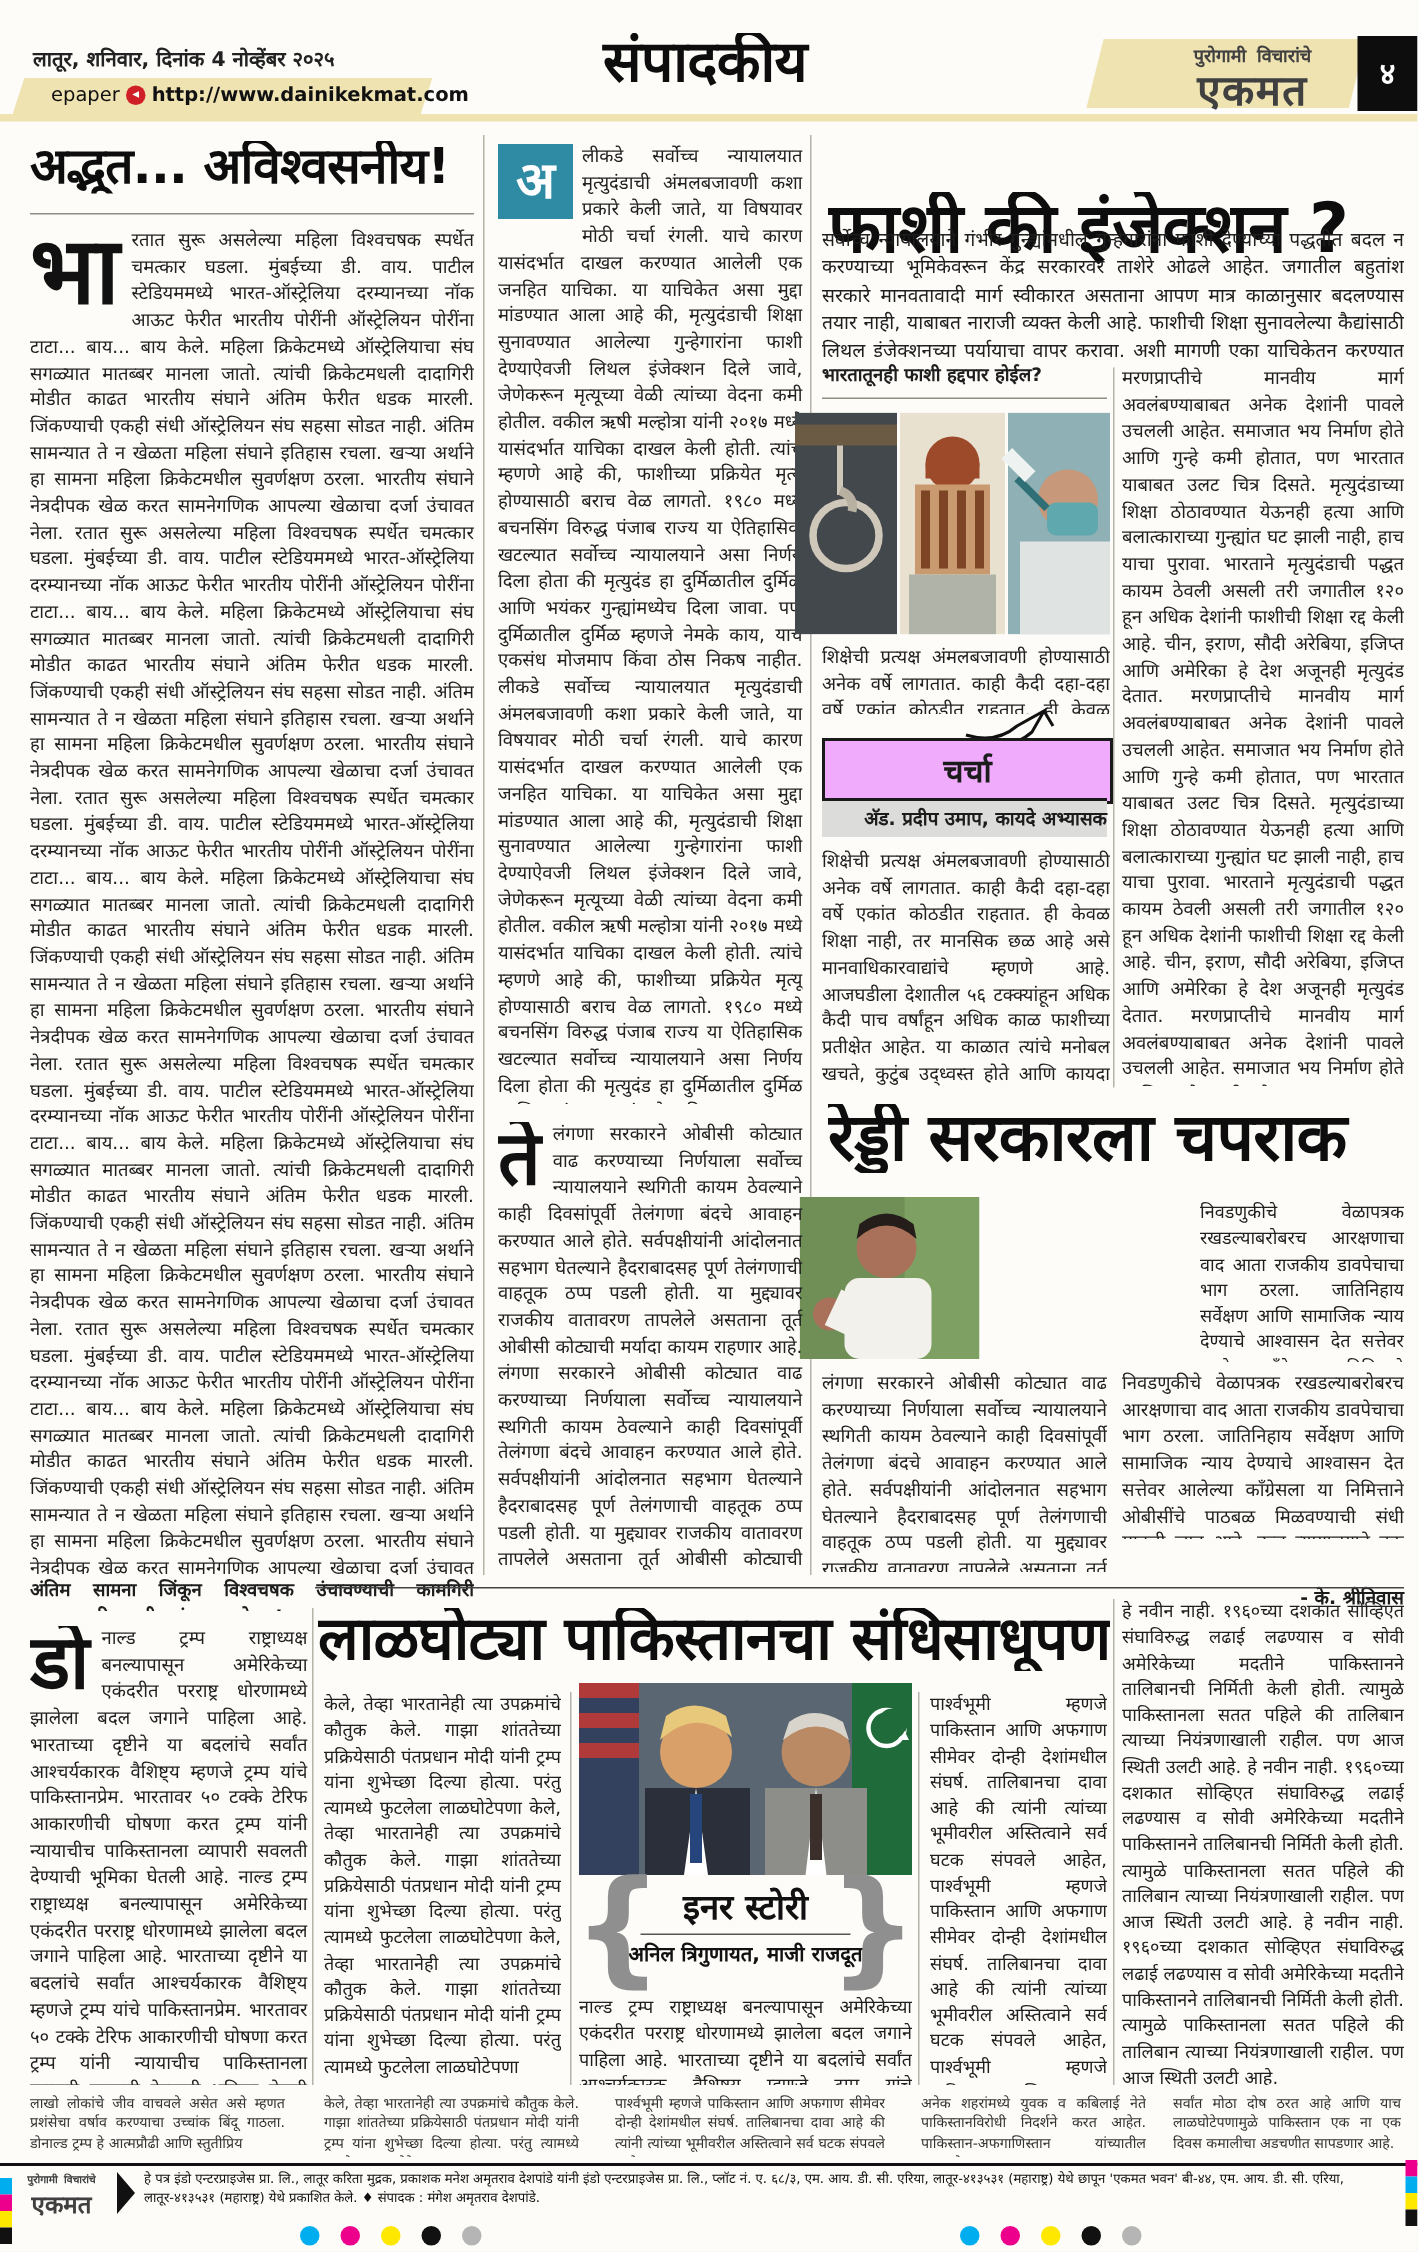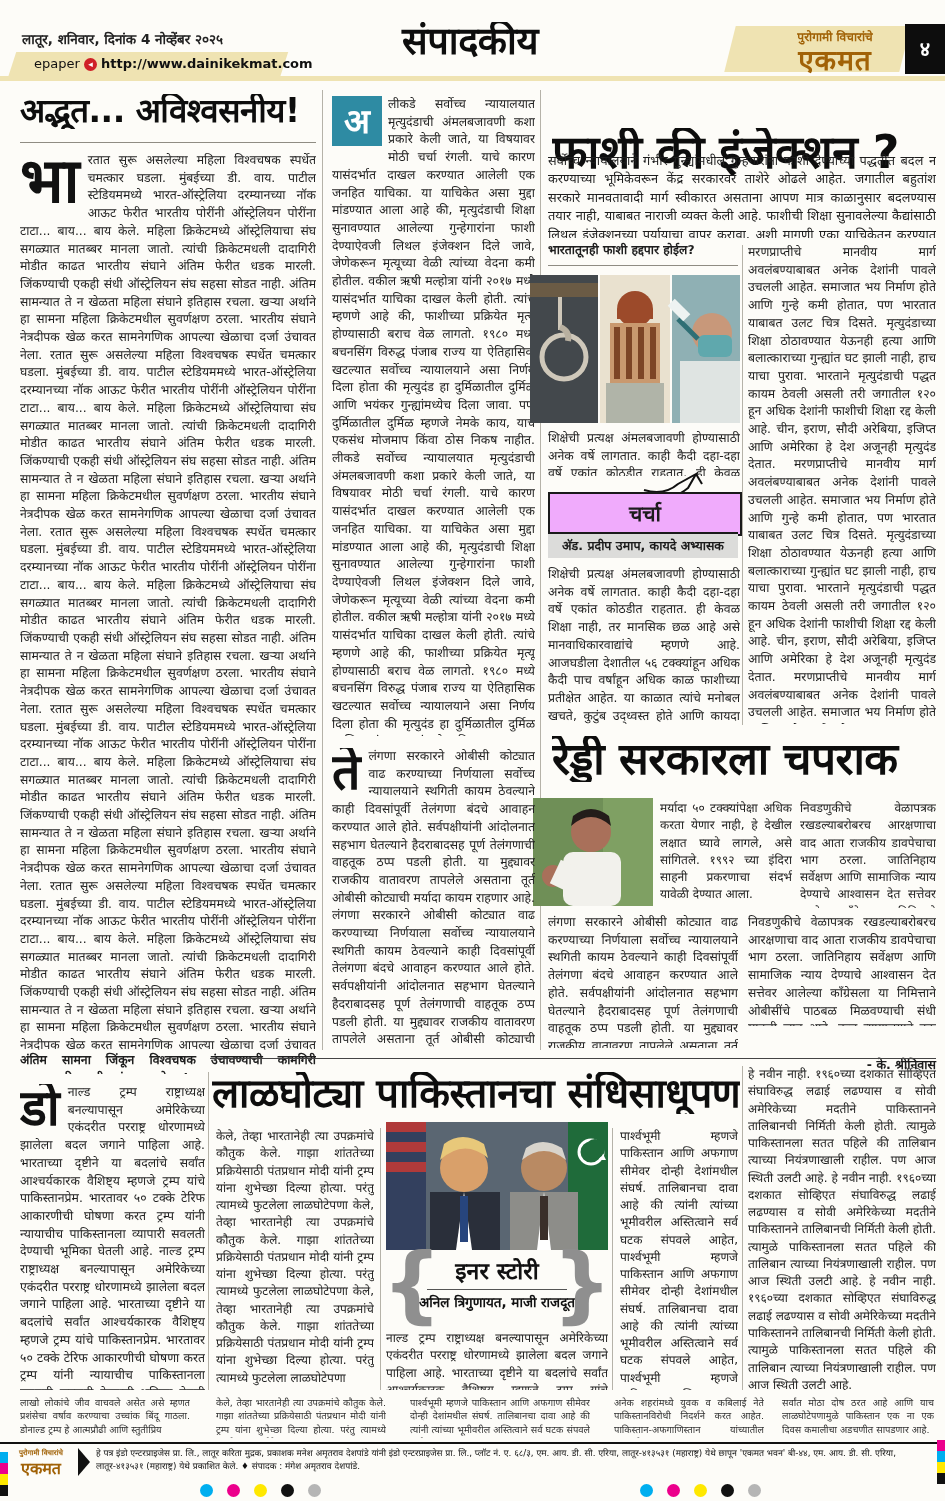--- a/index.html
+++ b/index.html
@@ -5,21 +5,21 @@
   html,body{margin:0;padding:0;}
   body{font-family:"DejaVu Sans", sans-serif; background:#e8e8e4;}
   #page{position:relative;width:945px;height:1501px;background:#fdfcf8;margin:0 auto;overflow:hidden;color:#1c1c1c;}
   .abs{position:absolute;}
   .body-col{font-size:12.3px;line-height:1.44;text-align:justify;color:#1e1e1e;overflow:hidden;word-break:break-word;}
   .headline{font-weight:bold;color:#0d0d0d;letter-spacing:-0.5px;line-height:1.05;white-space:nowrap;overflow:hidden;}
   .vrule{width:1px;background:#b5b2a8;}
   .hrule{height:1px;background:#8f8c83;}
   .dropcap{float:left;font-weight:bold;color:#111;line-height:0.82;margin:4px 8px 0 0;}
   .goldbar{background:#efe3b2;}
-  .red{color:#a16207;}
+  .red{color:#404040;font-family:Liberation Mono, monospace;}
   .charcha-box{border:2px solid #1a1a1a;background:#f0abfc;}
   .charcha-author{background:#dcdcda;border-top:2px solid #1a1a1a;font-weight:bold;text-align:center;}
   .inner-box{color:#111;text-align:center;}
   .brace{font-size:84px;color:#8f8f8f;font-weight:bold;line-height:1;}
   .dot{width:13px;height:13px;border-radius:50%;display:inline-block;margin-right:9px;}
   .photo{overflow:hidden;}
   .byline{font-weight:bold;text-align:right;font-size:12.5px;}
   .endrow{font-size:9.5px;line-height:1.4;text-align:justify;color:#333;overflow:hidden;}
 </style>
 </head>
@@ -89,40 +89,39 @@
 
   <div class="abs body-col" style="left:548px;top:430px;width:192px;height:46px;">शिक्षेची प्रत्यक्ष अंमलबजावणी होण्यासाठी अनेक वर्षे लागतात. काही कैदी दहा-दहा वर्षे एकांत कोठडीत राहतात. ही केवळ शिक्षा नाही, तर मानसिक छळ आहे असे मानवाधिकारवाद्यांचे म्हणणे आहे. आजघडीला देशातील ५६ टक्क्यांहून अधिक कैदी पाच वर्षांहून अधिक काळ फाशीच्या प्रतीक्षेत आहेत. या काळात त्यांचे मनोबल खचते, कुटुंब उद्ध्वस्त होते आणि कायदा त्यांच्यावर अन्याय करतो.</div>
 
   <div class="abs" style="left:640px;top:470px;">
     <svg width="70" height="26">
         <path d="M4 20 q20 6 34 -6 l18 -10 l-8 14 q-16 14 -40 8" fill="none" stroke="#111" stroke-width="2"></path>
         <path d="M56 4 l6 10" stroke="#111" stroke-width="2"></path>
       </svg>
   </div>
   <div class="abs charcha-box" style="left:548px;top:492px;width:190px;height:40px;font-size:21px;font-weight:bold;text-align:center;line-height:40px;">चर्चा</div>
-  <div class="abs charcha-author" style="left:548px;top:532px;width:190px;height:24px;font-size:12.5px;line-height:24px;">अ‍ॅड. प्रदीप उमाप, कायदे अभ्यासक</div>
+  <div class="abs charcha-author" style="left:548px;top:532px;width:190px;height:24px;font-size:12.5px;line-height:24px;text-align:right;">अ‍ॅड. प्रदीप उमाप, कायदे अभ्यासक</div>
 
   <div class="abs body-col" style="left:548px;top:566px;width:192px;height:158px;">शिक्षेची प्रत्यक्ष अंमलबजावणी होण्यासाठी अनेक वर्षे लागतात. काही कैदी दहा-दहा वर्षे एकांत कोठडीत राहतात. ही केवळ शिक्षा नाही, तर मानसिक छळ आहे असे मानवाधिकारवाद्यांचे म्हणणे आहे. आजघडीला देशातील ५६ टक्क्यांहून अधिक कैदी पाच वर्षांहून अधिक काळ फाशीच्या प्रतीक्षेत आहेत. या काळात त्यांचे मनोबल खचते, कुटुंब उद्ध्वस्त होते आणि कायदा त्यांच्यावर अन्याय करतो. शिक्षेची प्रत्यक्ष अंमलबजावणी होण्यासाठी अनेक वर्षे लागतात. काही कैदी दहा-दहा वर्षे एकांत कोठडीत राहतात. ही केवळ शिक्षा नाही, तर मानसिक छळ आहे असे मानवाधिकारवाद्यांचे म्हणणे आहे. आजघडीला देशातील ५६ टक्क्यांहून अधिक कैदी पाच वर्षांहून अधिक काळ फाशीच्या प्रतीक्षेत आहेत. या काळात त्यांचे मनोबल खचते, कुटुंब उद्ध्वस्त होते आणि कायदा त्यांच्यावर अन्याय करतो.</div>
   <div class="abs body-col" style="left:748px;top:244px;width:188px;height:480px;">मरणप्राप्तीचे मानवीय मार्ग अवलंबण्याबाबत अनेक देशांनी पावले उचलली आहेत. समाजात भय निर्माण होते आणि गुन्हे कमी होतात, पण भारतात याबाबत उलट चित्र दिसते. मृत्युदंडाच्या शिक्षा ठोठावण्यात येऊनही हत्या आणि बलात्काराच्या गुन्ह्यांत घट झाली नाही, हाच याचा पुरावा. भारताने मृत्युदंडाची पद्धत कायम ठेवली असली तरी जगातील १२० हून अधिक देशांनी फाशीची शिक्षा रद्द केली आहे. चीन, इराण, सौदी अरेबिया, इजिप्त आणि अमेरिका हे देश अजूनही मृत्युदंड देतात. मरणप्राप्तीचे मानवीय मार्ग अवलंबण्याबाबत अनेक देशांनी पावले उचलली आहेत. समाजात भय निर्माण होते आणि गुन्हे कमी होतात, पण भारतात याबाबत उलट चित्र दिसते. मृत्युदंडाच्या शिक्षा ठोठावण्यात येऊनही हत्या आणि बलात्काराच्या गुन्ह्यांत घट झाली नाही, हाच याचा पुरावा. भारताने मृत्युदंडाची पद्धत कायम ठेवली असली तरी जगातील १२० हून अधिक देशांनी फाशीची शिक्षा रद्द केली आहे. चीन, इराण, सौदी अरेबिया, इजिप्त आणि अमेरिका हे देश अजूनही मृत्युदंड देतात. मरणप्राप्तीचे मानवीय मार्ग अवलंबण्याबाबत अनेक देशांनी पावले उचलली आहेत. समाजात भय निर्माण होते आणि गुन्हे कमी होतात, पण भारतात याबाबत उलट चित्र दिसते. मृत्युदंडाच्या शिक्षा ठोठावण्यात येऊनही हत्या आणि बलात्काराच्या गुन्ह्यांत घट झाली नाही, हाच याचा पुरावा. भारताने मृत्युदंडाची पद्धत कायम ठेवली असली तरी जगातील १२० हून अधिक देशांनी फाशीची शिक्षा रद्द केली आहे. चीन, इराण, सौदी अरेबिया, इजिप्त आणि अमेरिका हे देश अजूनही मृत्युदंड देतात.</div>
 
   <div class="abs headline" style="left:552px;top:736px;width:385px;font-size:44px;">रेड्डी सरकारला चपराक</div>
 
   <div class="abs photo" style="left:533px;top:798px;width:120px;height:108px;">
     <svg width="120" height="108">
       <rect width="120" height="108" fill="#6f8f57"></rect>
       <rect x="70" y="0" width="50" height="108" fill="#7fa063"></rect>
       <circle cx="58" cy="34" r="20" fill="#a9705a"></circle>
       <path d="M38 28 q20 -18 40 0 l-2 -10 q-18 -14 -36 0 z" fill="#241d1a"></path>
       <rect x="30" y="54" width="58" height="54" rx="10" fill="#f2f1ec"></rect>
       <circle cx="20" cy="78" r="11" fill="#a9705a"></circle>
       <rect x="22" y="64" width="18" height="26" fill="#f2f1ec" transform="rotate(25 30 76)"></rect>
     </svg>
   </div>
 
-  <div class="abs body-col" style="left:660px;top:800px;width:132px;height:108px;font-size:12px;">मर्यादा ५० टक्क्यांपेक्षा अधिक करता येणार नाही, हे देखील लक्षात घ्यावे लागले, असे सांगितले. १९९२ च्या इंदिरा साहनी प्रकरणाचा संदर्भ यावेळी देण्यात आला.</div>
   <div class="abs body-col" style="left:800px;top:800px;width:136px;height:108px;font-size:12px;">निवडणुकीचे वेळापत्रक रखडल्याबरोबरच आरक्षणाचा वाद आता राजकीय डावपेचाचा भाग ठरला. जातिनिहाय सर्वेक्षण आणि सामाजिक न्याय देण्याचे आश्वासन देत सत्तेवर आलेल्या काँग्रेसला या निमित्ताने ओबीसींचे पाठबळ मिळवण्याची संधी मानली जात आहे. उच्च न्यायालयाने नऊ ऑक्टोबर रोजी या प्रकरणी सुनावणी केली आणि राज्य सरकारकडून चार आठवड्यांत उत्तर मागितले होते.</div>
 
   <div class="abs body-col" style="left:332px;top:748px;width:203px;height:300px;">
     <span class="dropcap" style="font-size:50px;">ते</span><span>लंगणा सरकारने ओबीसी कोट्यात वाढ करण्याच्या निर्णयाला सर्वोच्च न्यायालयाने स्थगिती कायम ठेवल्याने काही दिवसांपूर्वी तेलंगणा बंदचे आवाहन करण्यात आले होते. सर्वपक्षीयांनी आंदोलनात सहभाग घेतल्याने हैदराबादसह पूर्ण तेलंगणाची वाहतूक ठप्प पडली होती. या मुद्द्यावर राजकीय वातावरण तापलेले असताना तूर्त ओबीसी कोट्याची मर्यादा कायम राहणार आहे. लंगणा सरकारने ओबीसी कोट्यात वाढ करण्याच्या निर्णयाला सर्वोच्च न्यायालयाने स्थगिती कायम ठेवल्याने काही दिवसांपूर्वी तेलंगणा बंदचे आवाहन करण्यात आले होते. सर्वपक्षीयांनी आंदोलनात सहभाग घेतल्याने हैदराबादसह पूर्ण तेलंगणाची वाहतूक ठप्प पडली होती. या मुद्द्यावर राजकीय वातावरण तापलेले असताना तूर्त ओबीसी कोट्याची मर्यादा कायम राहणार आहे.</span>
   </div>
 
   <div class="abs body-col" style="left:548px;top:914px;width:190px;height:134px;">लंगणा सरकारने ओबीसी कोट्यात वाढ करण्याच्या निर्णयाला सर्वोच्च न्यायालयाने स्थगिती कायम ठेवल्याने काही दिवसांपूर्वी तेलंगणा बंदचे आवाहन करण्यात आले होते. सर्वपक्षीयांनी आंदोलनात सहभाग घेतल्याने हैदराबादसह पूर्ण तेलंगणाची वाहतूक ठप्प पडली होती. या मुद्द्यावर राजकीय वातावरण तापलेले असताना तूर्त ओबीसी कोट्याची मर्यादा कायम राहणार आहे.</div>
   <div class="abs body-col" style="left:748px;top:914px;width:188px;height:112px;">निवडणुकीचे वेळापत्रक रखडल्याबरोबरच आरक्षणाचा वाद आता राजकीय डावपेचाचा भाग ठरला. जातिनिहाय सर्वेक्षण आणि सामाजिक न्याय देण्याचे आश्वासन देत सत्तेवर आलेल्या काँग्रेसला या निमित्ताने ओबीसींचे पाठबळ मिळवण्याची संधी मानली जात आहे. उच्च न्यायालयाने नऊ ऑक्टोबर रोजी या प्रकरणी सुनावणी केली आणि राज्य सरकारकडून चार आठवड्यांत उत्तर मागितले होते.</div>
   <div class="abs byline" style="left:748px;top:1032px;width:188px;margin-top:24px;">- के. श्रीनिवास</div>
 

